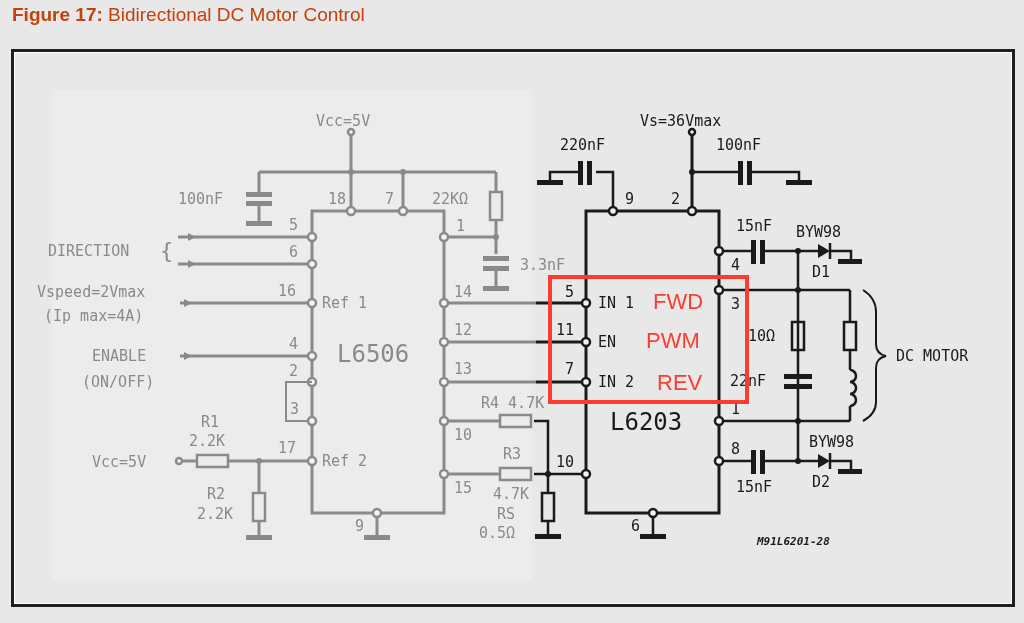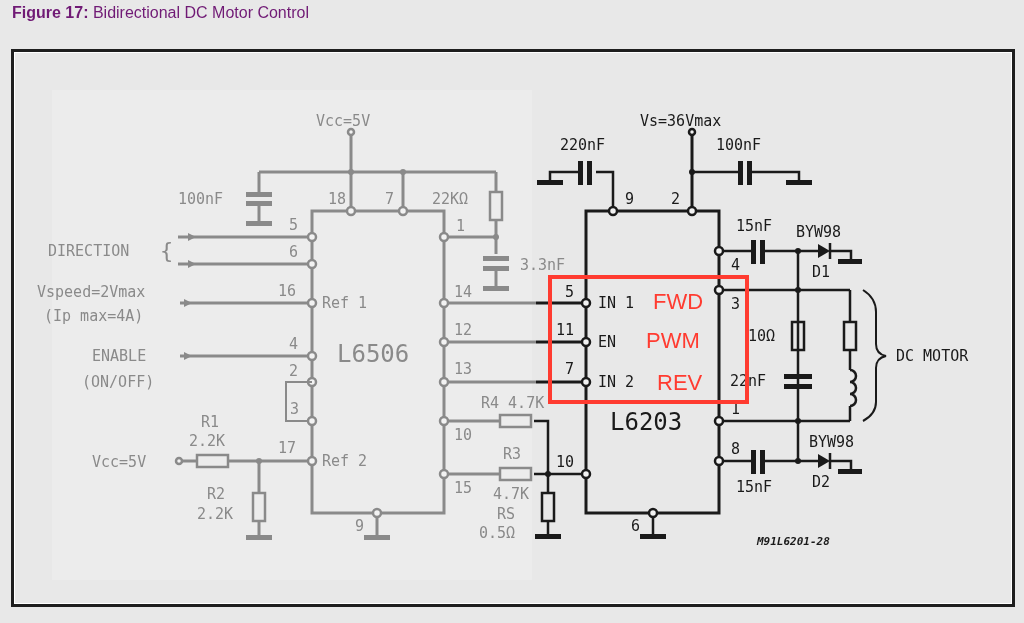--- a/index.html
+++ b/index.html
@@ -4,21 +4,21 @@
 <style>
   html, body { margin: 0; padding: 0; }
   body {
     width: 1024px; height: 623px; overflow: hidden;
     background: #e8e8e8;
     position: relative;
     font-family: "Liberation Sans", sans-serif;
   }
   #fig-title {
     position: absolute; left: 12px; top: 4px;
-    font-size: 16px; color: #701a75; white-space: nowrap;
+    font-size: 19px; color: #c2410c; white-space: nowrap;
     font-family: "Liberation Sans", sans-serif;
   }
   #fig-title b { font-weight: bold; }
   #frame {
     position: absolute; left: 11px; top: 49px; width: 1004px; height: 558px;
     border: 3px solid #1e1e1e; box-sizing: border-box;
     box-shadow: inset 0 0 0 1px #ffffff;
   }
   svg#schem { position: absolute; left: 0; top: 0; }
   .g { stroke: #8a8a8a; fill: none; stroke-width: 3; }

